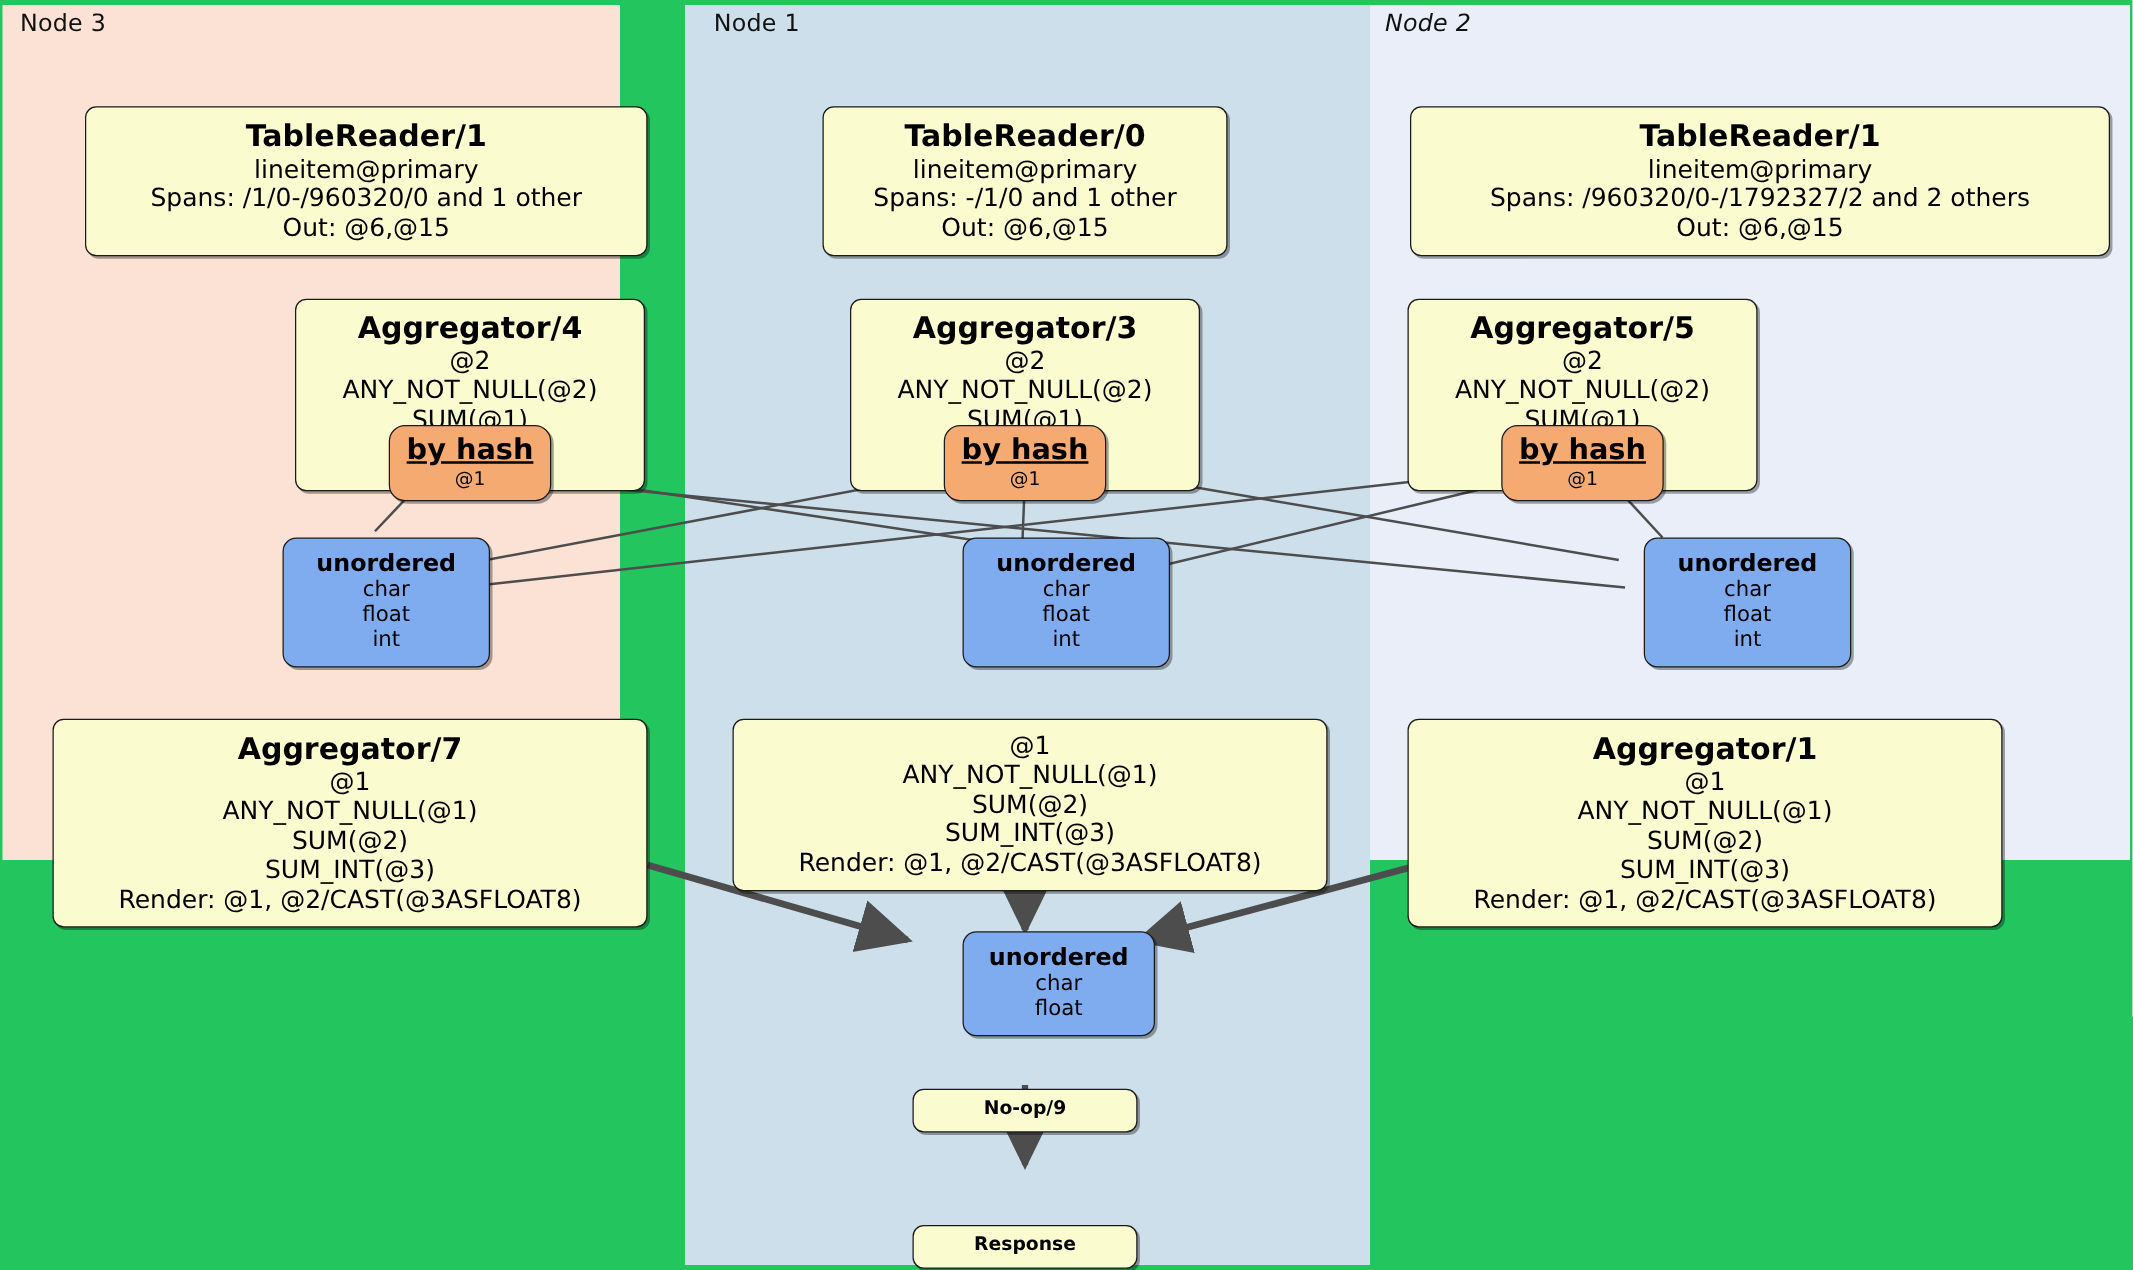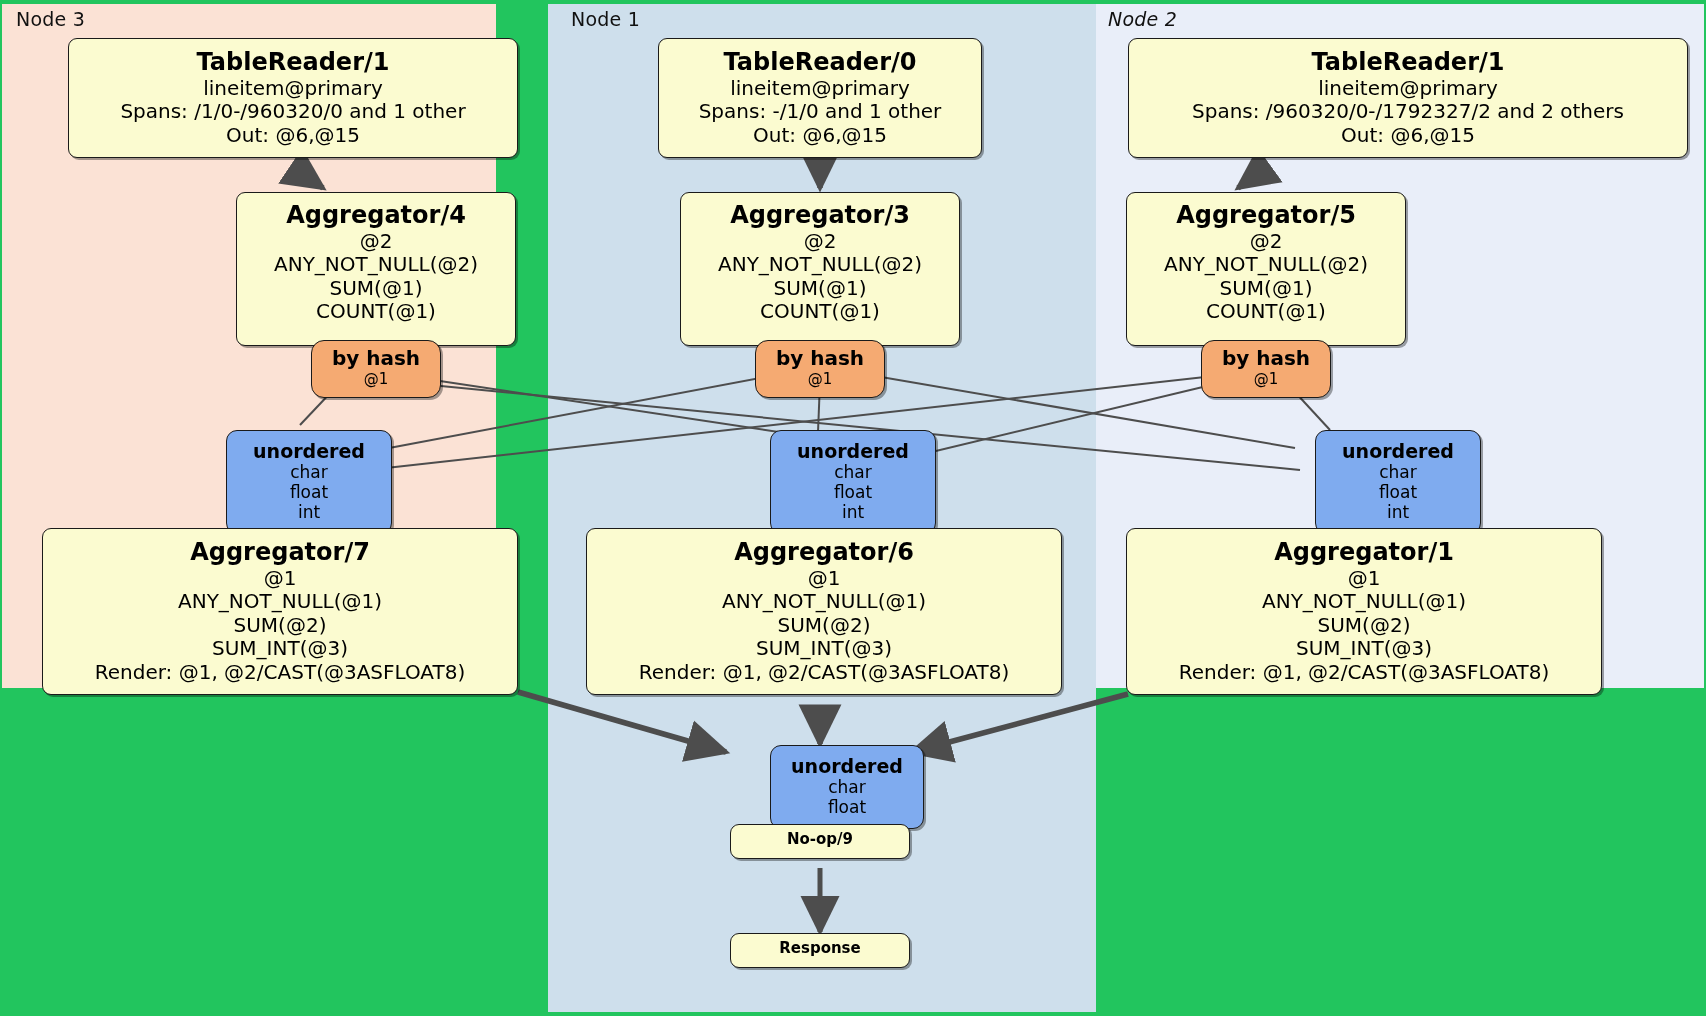--- a/index.html
+++ b/index.html
@@ -10,23 +10,23 @@
   .panel{position:absolute;}
   .panel-label{position:absolute;font-size:19px;color:#111;letter-spacing:.2px;}
 
   
   .gbox{position:absolute;box-sizing:border-box;border:1.6px solid #1a1a1a;
         border-radius:9px;text-align:center;line-height:1.17;
         box-shadow:2px 2px 0 rgba(0,0,0,.35);}
   .gbox .t{font-weight:bold;font-size:24px;color:#000;display:block;margin-bottom:1px;}
   .gbox .l{font-size:20px;color:#000;display:block;}
 
-  .proc{background:#fbfbd0;}
+  .proc{background:#fbfbd0;margin-top:47px;}
   .router{background:#f5aa72;border-radius:13px;}
-  .router .t{font-size:20px;}
+  .router .t{font-size:23px;text-decoration:underline;}
   .router .l{font-size:15px;}
   .sync{background:#7fabef;border-radius:11px;margin-left:26px;}
   .sync .t{font-size:19px;}
   .sync .l{font-size:17px;}
 
   .small .t{font-size:15px;}
 
   svg.wires{position:absolute;left:0;top:0;width:1706px;height:1016px;overflow:visible;}
 </style>
 </head>
@@ -169,21 +169,20 @@
   <div class="gbox proc" style="left:42px;top:528px;width:476px;padding:9px 10px 10px;">
     <span class="t">Aggregator/7</span>
     <span class="l">@1</span>
     <span class="l">ANY_NOT_NULL(@1)</span>
     <span class="l">SUM(@2)</span>
     <span class="l">SUM_INT(@3)</span>
     <span class="l">Render: @1, @2/CAST(@3ASFLOAT8)</span>
   </div>
 
   <div class="gbox proc" style="left:586px;top:528px;width:476px;padding:9px 10px 10px;">
-    <span class="t">Aggregator/6</span>
     <span class="l">@1</span>
     <span class="l">ANY_NOT_NULL(@1)</span>
     <span class="l">SUM(@2)</span>
     <span class="l">SUM_INT(@3)</span>
     <span class="l">Render: @1, @2/CAST(@3ASFLOAT8)</span>
   </div>
 
   <div class="gbox proc" style="left:1126px;top:528px;width:476px;padding:9px 10px 10px;">
     <span class="t">Aggregator/1</span>
     <span class="l">@1</span>

